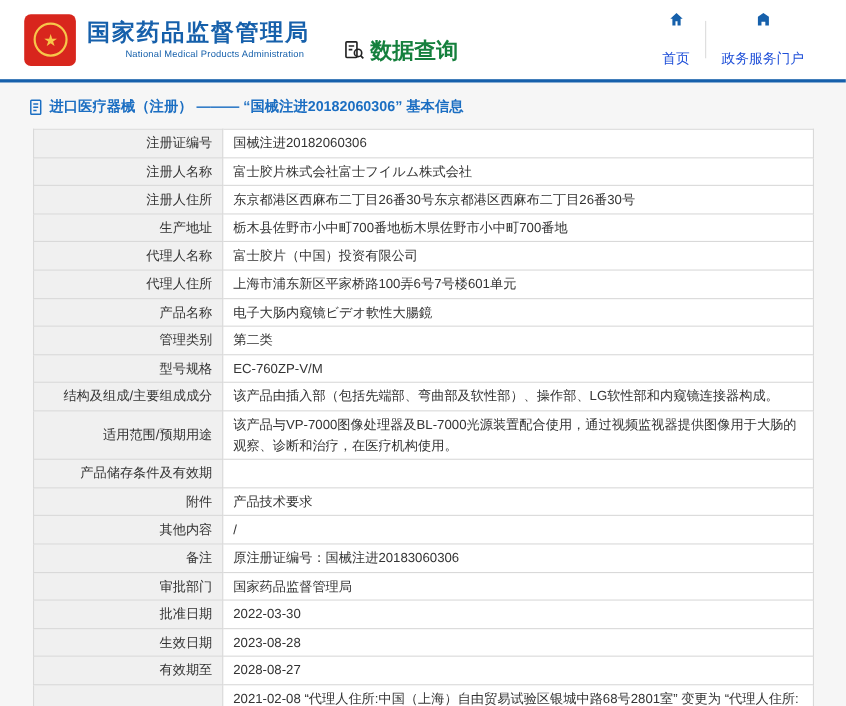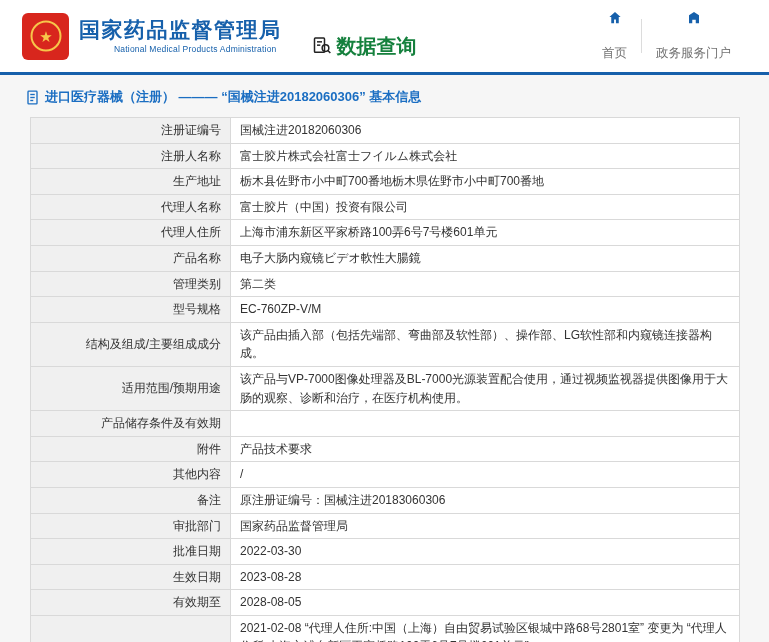--- a/index.html
+++ b/index.html
@@ -45,21 +45,21 @@
   .data-query {
     margin-left:30px;
     display:flex; align-items:center; gap:5px;
     font-size:20px; font-weight:bold; color:#15803d;
     cursor:pointer;
     margin-top:20px;
   }
   .nav { margin-left:auto; display:flex; align-items:center; }
   .nav-item {
     display:flex; flex-direction:column; align-items:center;
-    gap:20px; font-size:12.5px; color:#737373;
+    gap:20px; font-size:12.5px; color:#1d4ed8;
     cursor:pointer; padding:0 14px;
   }
   .nav-divider { width:1px; height:34px; background:#dcdcdc; }
   
   .breadcrumb {
     display:flex; align-items:center; gap:6px;
     padding:13px 0 9px 26px;
     color:#1b6ec2;
     font-size:13px;
     font-weight:bold;
@@ -73,21 +73,21 @@
     color:#333;
     background:#fff;
   }
   table.info td {
     border:1px solid #d9d9d9;
     padding:3px 9px;
     line-height:1.55;
     vertical-align:middle;
   }
   td.lbl {
-    width:200px;
+    width:172px;
     background:#f0f0f0;
     text-align:right;
   }
   td.val {
     background:#ffffff;
     text-align:left;
     white-space:pre-line;
   }
   td.val:empty::after { content:"\00a0"; }
 </style>
@@ -146,20 +146,24 @@
   <tbody>
       <tr>
     <td class="lbl">注册证编号</td>
     <td class="val">国械注进20182060306</td>
   </tr>
   <tr>
     <td class="lbl">注册人名称</td>
     <td class="val">富士胶片株式会社富士フイルム株式会社</td>
   </tr>
   <tr>
+    <td class="lbl">注册人住所</td>
+    <td class="val">东京都港区西麻布二丁目26番30号东京都港区西麻布二丁目26番30号</td>
+  </tr>
+  <tr>
     <td class="lbl">生产地址</td>
     <td class="val">栃木县佐野市小中町700番地栃木県佐野市小中町700番地</td>
   </tr>
   <tr>
     <td class="lbl">代理人名称</td>
     <td class="val">富士胶片（中国）投资有限公司</td>
   </tr>
   <tr>
     <td class="lbl">代理人住所</td>
     <td class="val">上海市浦东新区平家桥路100弄6号7号楼601单元</td>
@@ -207,21 +211,21 @@
   <tr>
     <td class="lbl">批准日期</td>
     <td class="val">2022-03-30</td>
   </tr>
   <tr>
     <td class="lbl">生效日期</td>
     <td class="val">2023-08-28</td>
   </tr>
   <tr>
     <td class="lbl">有效期至</td>
-    <td class="val">2028-08-05</td>
+    <td class="val">2028-08-27</td>
   </tr>
   <tr>
     <td class="lbl">变更情况</td>
     <td class="val">2021-02-08 “代理人住所:中国（上海）自由贸易试验区银城中路68号2801室” 变更为 “代理人住所:上海市浦东新区平家桥路100弄6号7号楼601单元”。
 2021-09-28 产品技术要求变化见《产品技术要求变化对比表》。
 2023-04-06 产品技术要求进行变更，变更对比表见附件。</td>
   </tr>
 
 </tbody>
   </table>

